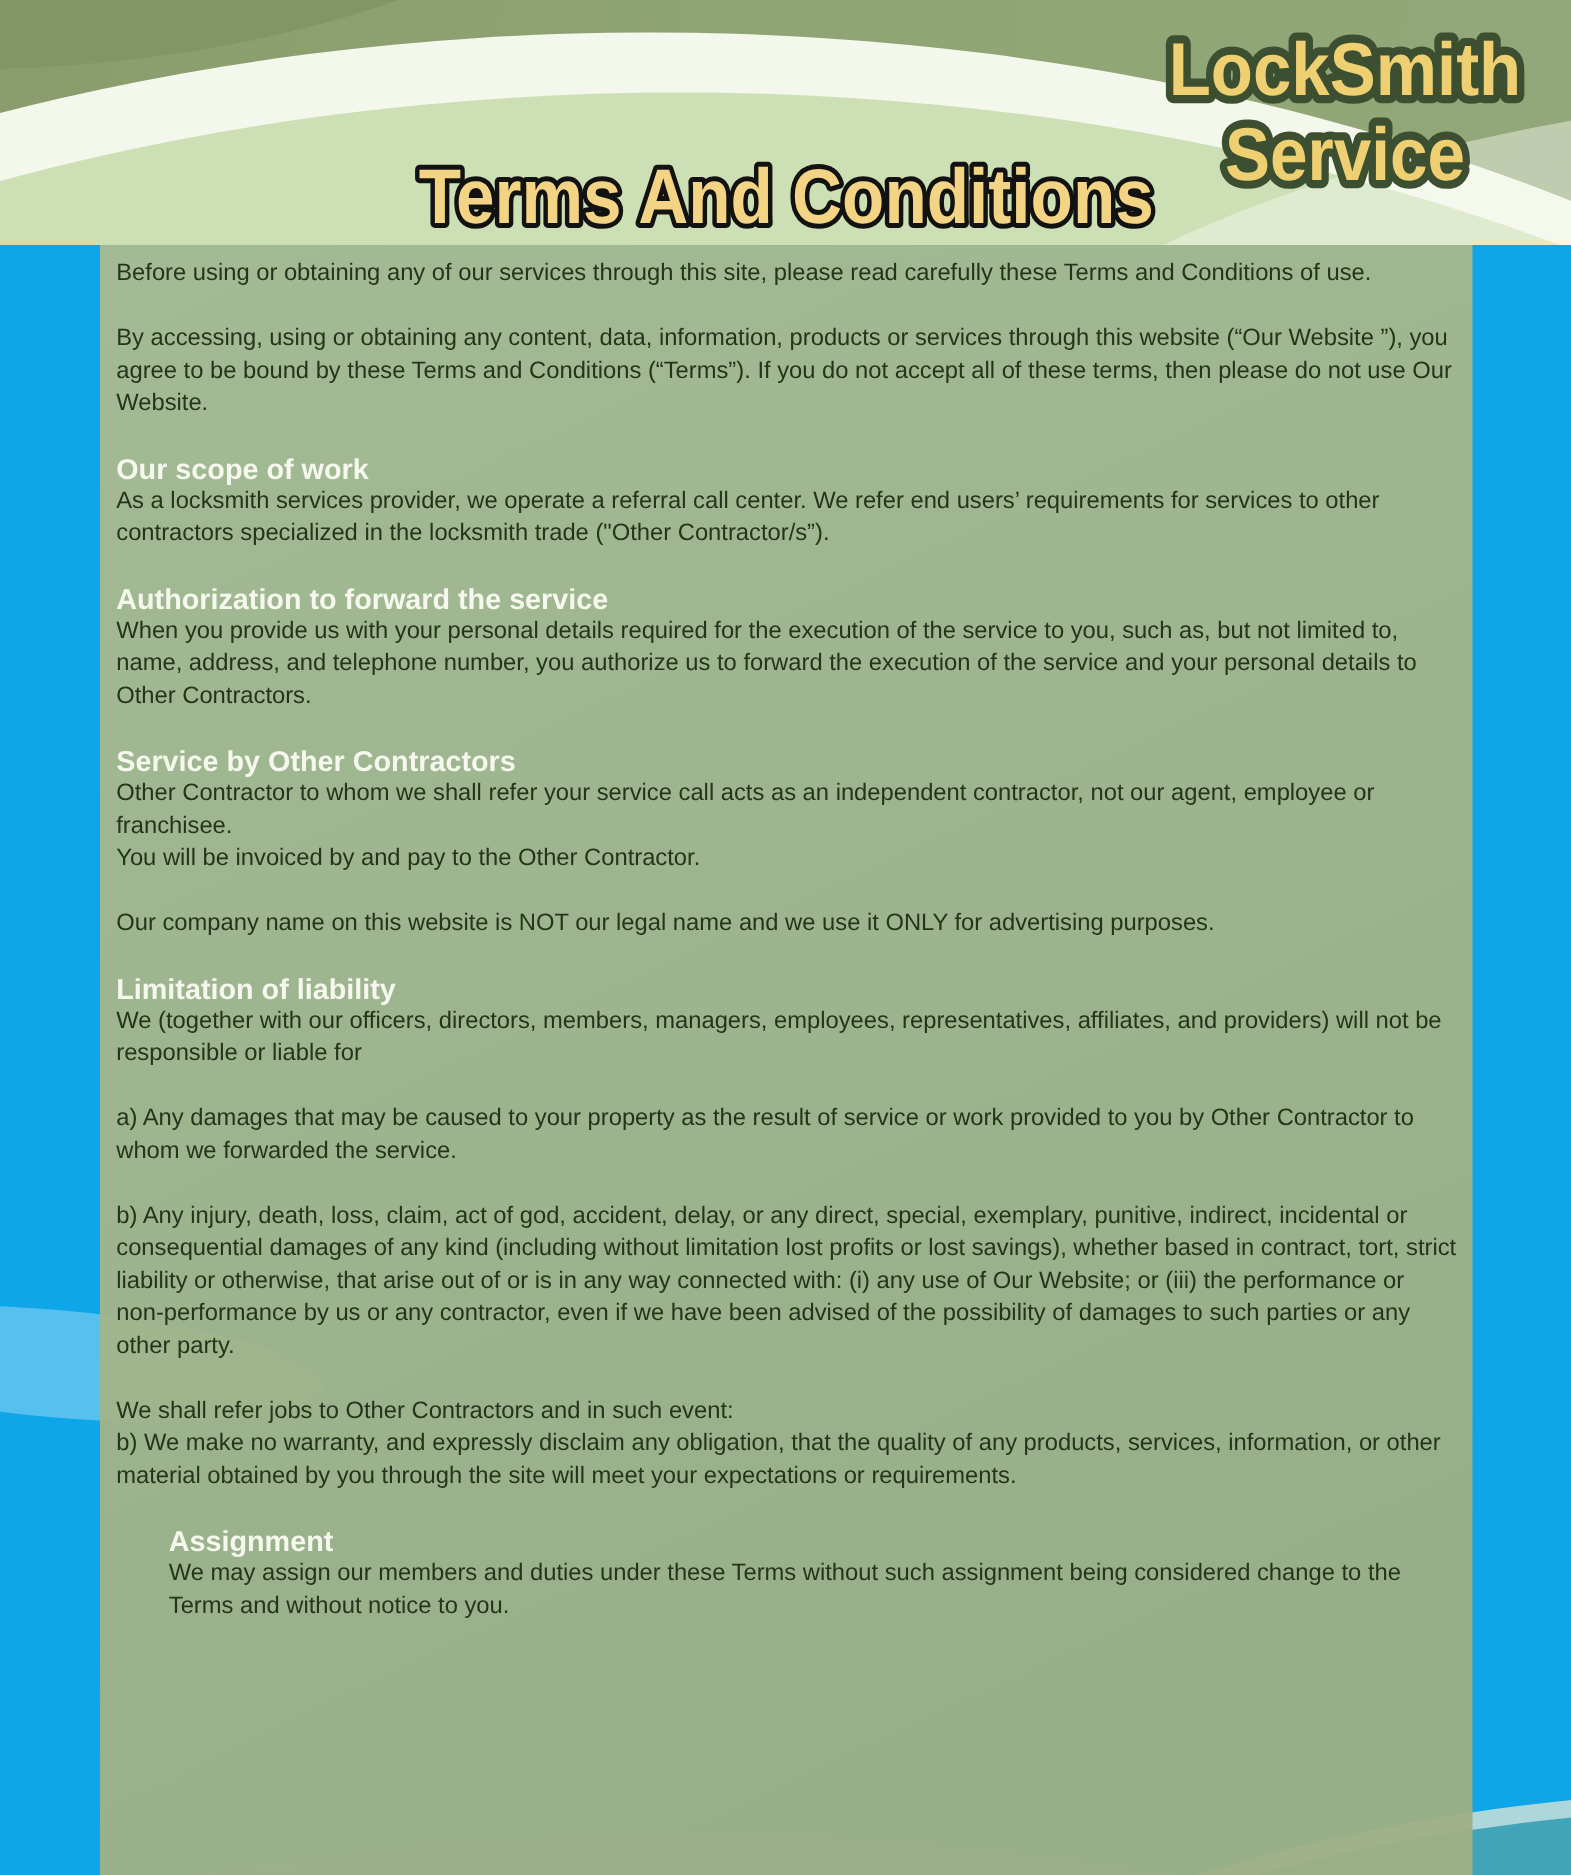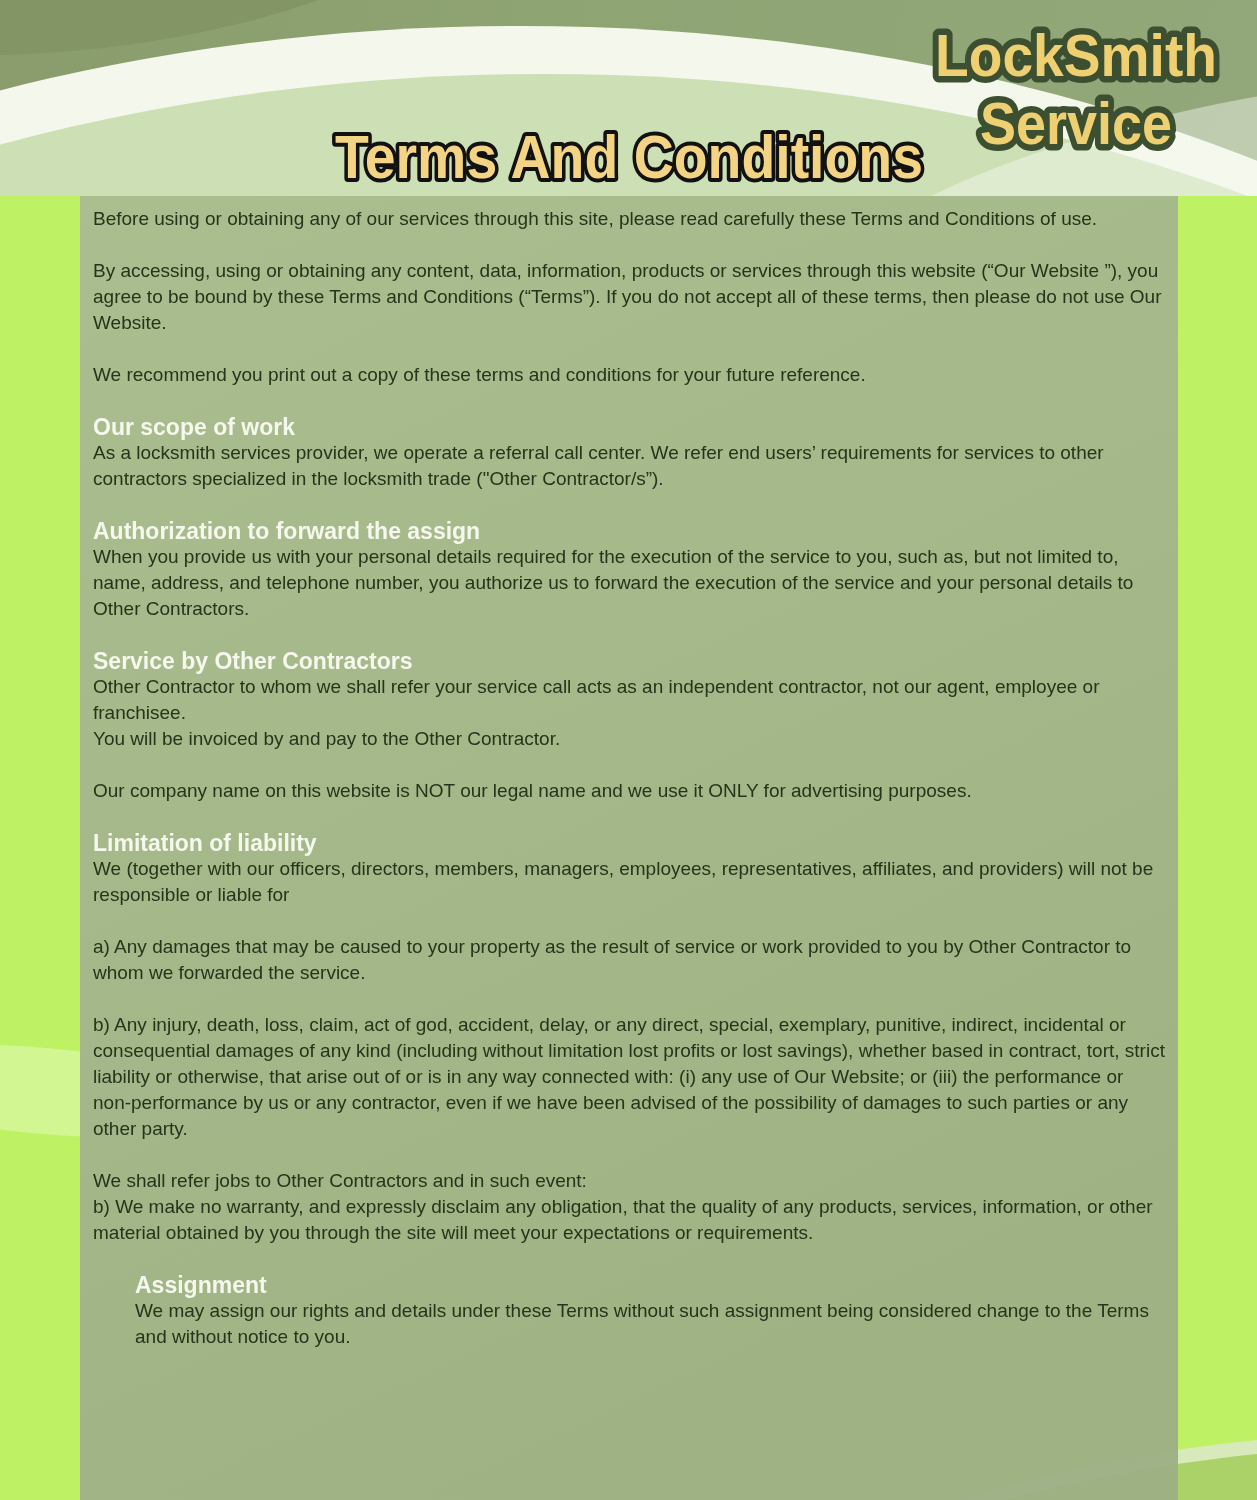--- a/index.html
+++ b/index.html
@@ -1,20 +1,20 @@
 <!DOCTYPE html>
 <html><head>
 <meta charset="utf-8">
 <style>
   html,body { margin:0; padding:0; background:#b9cf9d; }
   .page {
     position:relative;
     width:1257px; height:1500px;
     margin:0 auto;
-    background:#bef264;
+    background:#0ea5e9;
     overflow:hidden;
     font-family:"Liberation Sans", sans-serif;
   }
   
   .header {
     position:absolute; top:0; left:0;
     width:1257px; height:196px;
     background:linear-gradient(100deg,#8a9c6c 0%,#8fa473 45%,#93a87a 100%);
     overflow:hidden;
   }
@@ -118,28 +118,25 @@
 
   <div class="content-box">
     <div id="sections">
         <div class="section">
           <div class="para">Before using or obtaining any of our services through this site, please read carefully these Terms and Conditions of use.</div>
         </div>
         <div class="section">
           <div class="para">By accessing, using or obtaining any content, data, information, products or services through this website (“Our Website ”), you agree to be bound by these Terms and Conditions (“Terms”). If you do not accept all of these terms, then please do not use Our Website.</div>
         </div>
         <div class="section">
-          <div class="para">We recommend you print out a copy of these terms and conditions for your future reference.</div>
-        </div>
-        <div class="section">
           <div class="heading">Our scope of work</div>
           <div class="para">As a locksmith services provider, we operate a referral call center. We refer end users’ requirements for services to other contractors specialized in the locksmith trade ("Other Contractor/s”).</div>
         </div>
         <div class="section">
-          <div class="heading">Authorization to forward the assign</div>
+          <div class="heading">Authorization to forward the service</div>
           <div class="para">When you provide us with your personal details required for the execution of the service to you, such as, but not limited to, name, address, and telephone number, you authorize us to forward the execution of the service and your personal details to Other Contractors.</div>
         </div>
         <div class="section">
           <div class="heading">Service by Other Contractors</div>
           <div class="para">Other Contractor to whom we shall refer your service call acts as an independent contractor, not our agent, employee or franchisee.</div>
           <div class="para">You will be invoiced by and pay to the Other Contractor.</div>
         </div>
         <div class="section">
           <div class="para">Our company name on this website is NOT our legal name and we use it ONLY for advertising purposes.</div>
         </div>
@@ -152,18 +149,18 @@
         </div>
         <div class="section">
           <div class="para">b) Any injury, death, loss, claim, act of god, accident, delay, or any direct, special, exemplary, punitive, indirect, incidental or consequential damages of any kind (including without limitation lost profits or lost savings), whether based in contract, tort, strict liability or otherwise, that arise out of or is in any way connected with: (i) any use of Our Website; or (iii) the performance or non-performance by us or any contractor, even if we have been advised of the possibility of damages to such parties or any other party.</div>
         </div>
         <div class="section">
           <div class="para">We shall refer jobs to Other Contractors and in such event:</div>
           <div class="para">b) We make no warranty, and expressly disclaim any obligation, that the quality of any products, services, information, or other material obtained by you through the site will meet your expectations or requirements.</div>
         </div>
         <div class="section">
           <div class="heading">Assignment</div>
-          <div class="para">We may assign our rights and details under these Terms without such assignment being considered change to the Terms and without notice to you.</div>
+          <div class="para">We may assign our members and duties under these Terms without such assignment being considered change to the Terms and without notice to you.</div>
         </div>
       </div>
   </div>
 
 </div>
 
 </body></html>

